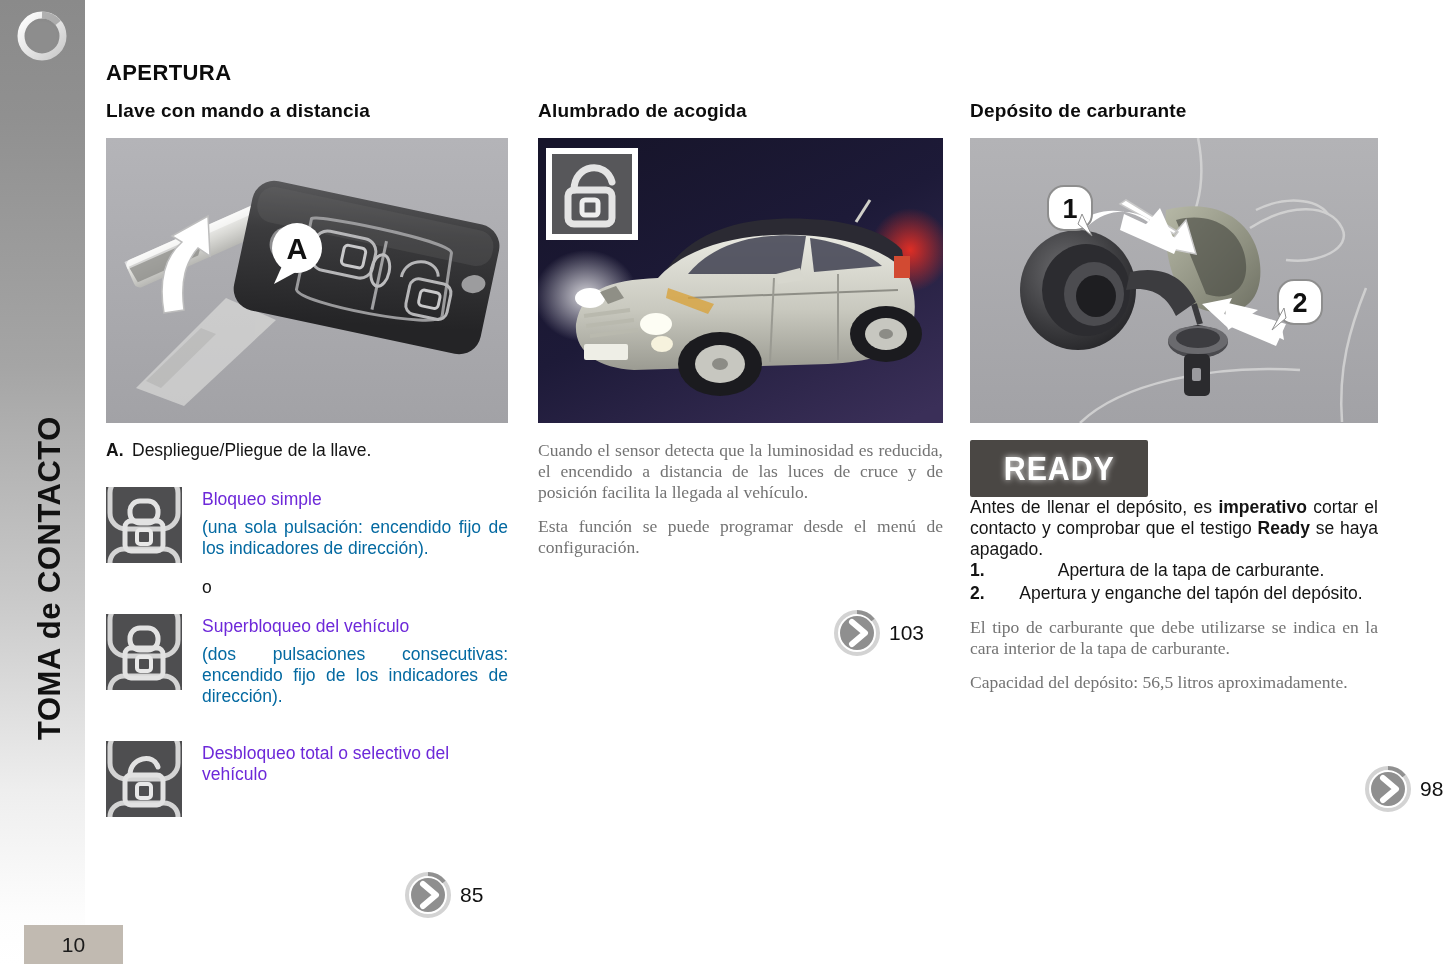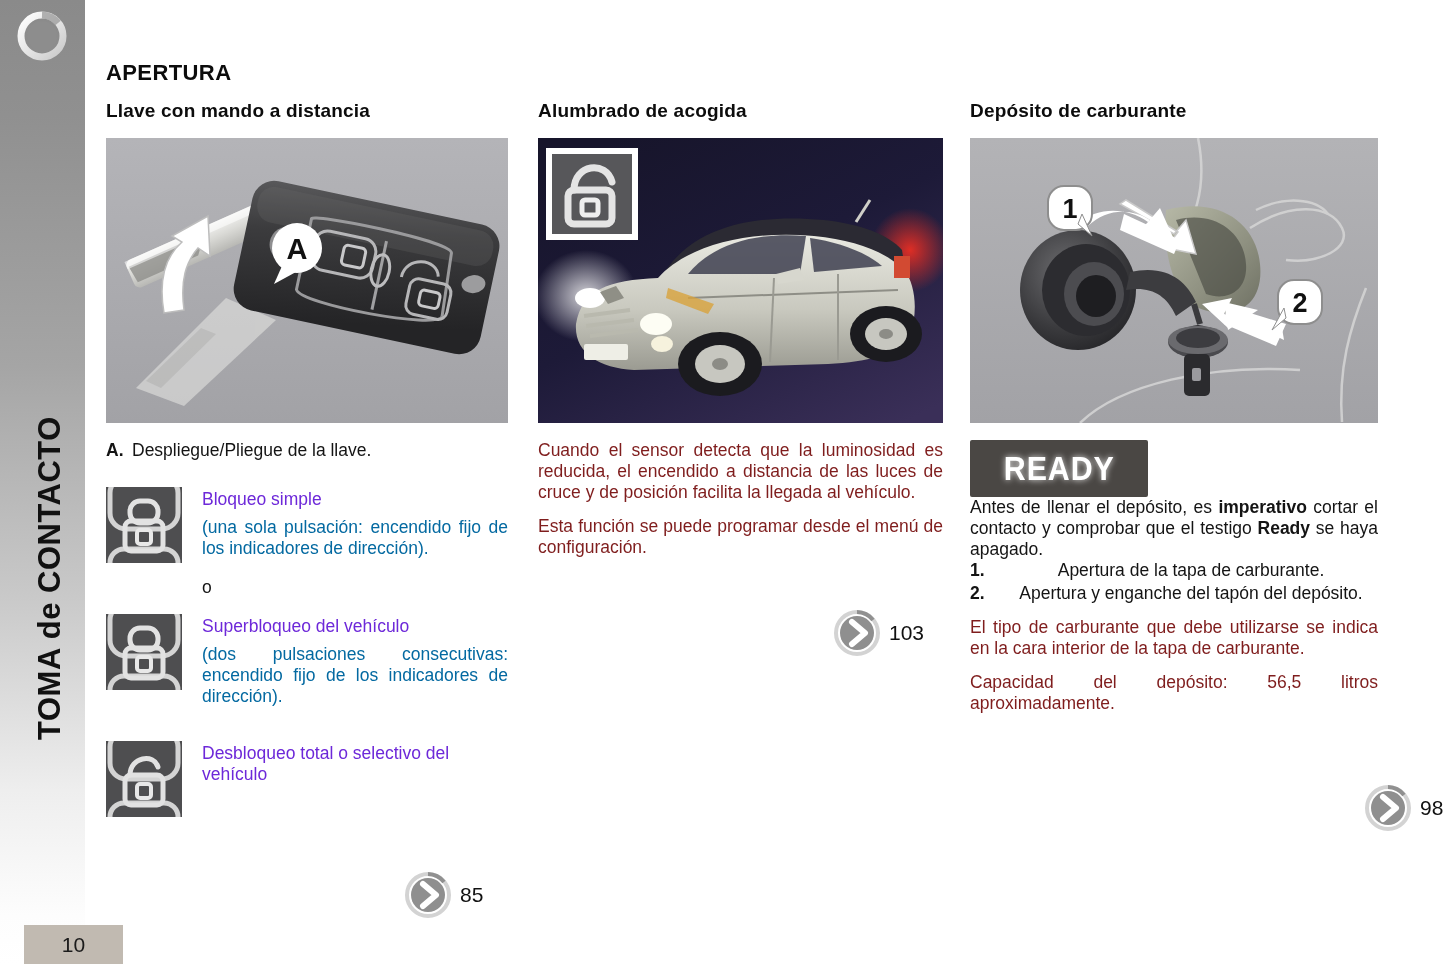--- a/index.html
+++ b/index.html
@@ -59,23 +59,24 @@
   .fig{
     position:absolute;top:138px;height:285px;width:100%;
     overflow:hidden;
   }
   .fig svg{display:block;width:100%;height:100%;}
 
   .body-area{position:absolute;top:440px;width:100%;}
 
   p.txt{
     margin:0 0 13px 0;
-    font-size:17.5px;line-height:21px;color:#7f1d1d;
+    font-size:17.5px;line-height:21px;color:#737373;
     text-align:justify;
     hyphens:manual;
+    font-family:Liberation Serif, serif;
   }
   p.txt.last{margin-bottom:0;}
 
   
   .lettered{
     display:flex;align-items:flex-start;margin:0 0 26px 0;
     font-size:17.5px;line-height:21px;color:#141414;
   }
   .lettered .mark{font-weight:bold;width:26px;flex:none;}
 
@@ -487,21 +488,21 @@
       </div>
       <div class="numitem" style="margin-bottom:13px;">
         <span class="mark">2.</span>
         <span class="body">Apertura y enganche del tapón del depósito.</span>
       </div>
 
       <p class="txt">El tipo de carburante que debe utilizarse se indica en la cara interior de la tapa de carburante.</p>
       <p class="txt last">Capacidad del depósito: 56,5 litros aproximadamente.</p>
     </div>
 
-    <div class="pageref" style="left:395px;top:785px;">
+    <div class="pageref" style="left:395px;top:766px;">
       <span class="badge">
         <svg viewBox="0 0 46 46" aria-hidden="true">
           <circle cx="23" cy="23" r="21" fill="none" stroke="#d3d3d3" stroke-width="4"></circle>
           <path d="M23 2 A21 21 0 0 1 39 10" fill="none" stroke="#909090" stroke-width="4"></path>
           <circle cx="23" cy="23" r="17" fill="#8f8f8f"></circle>
           <path d="M18 12 L31 23 L18 34" fill="none" stroke="#ffffff" stroke-width="6" stroke-linecap="round" stroke-linejoin="round"></path>
         </svg>
       </span>
       <span class="num">98</span>
     </div>

